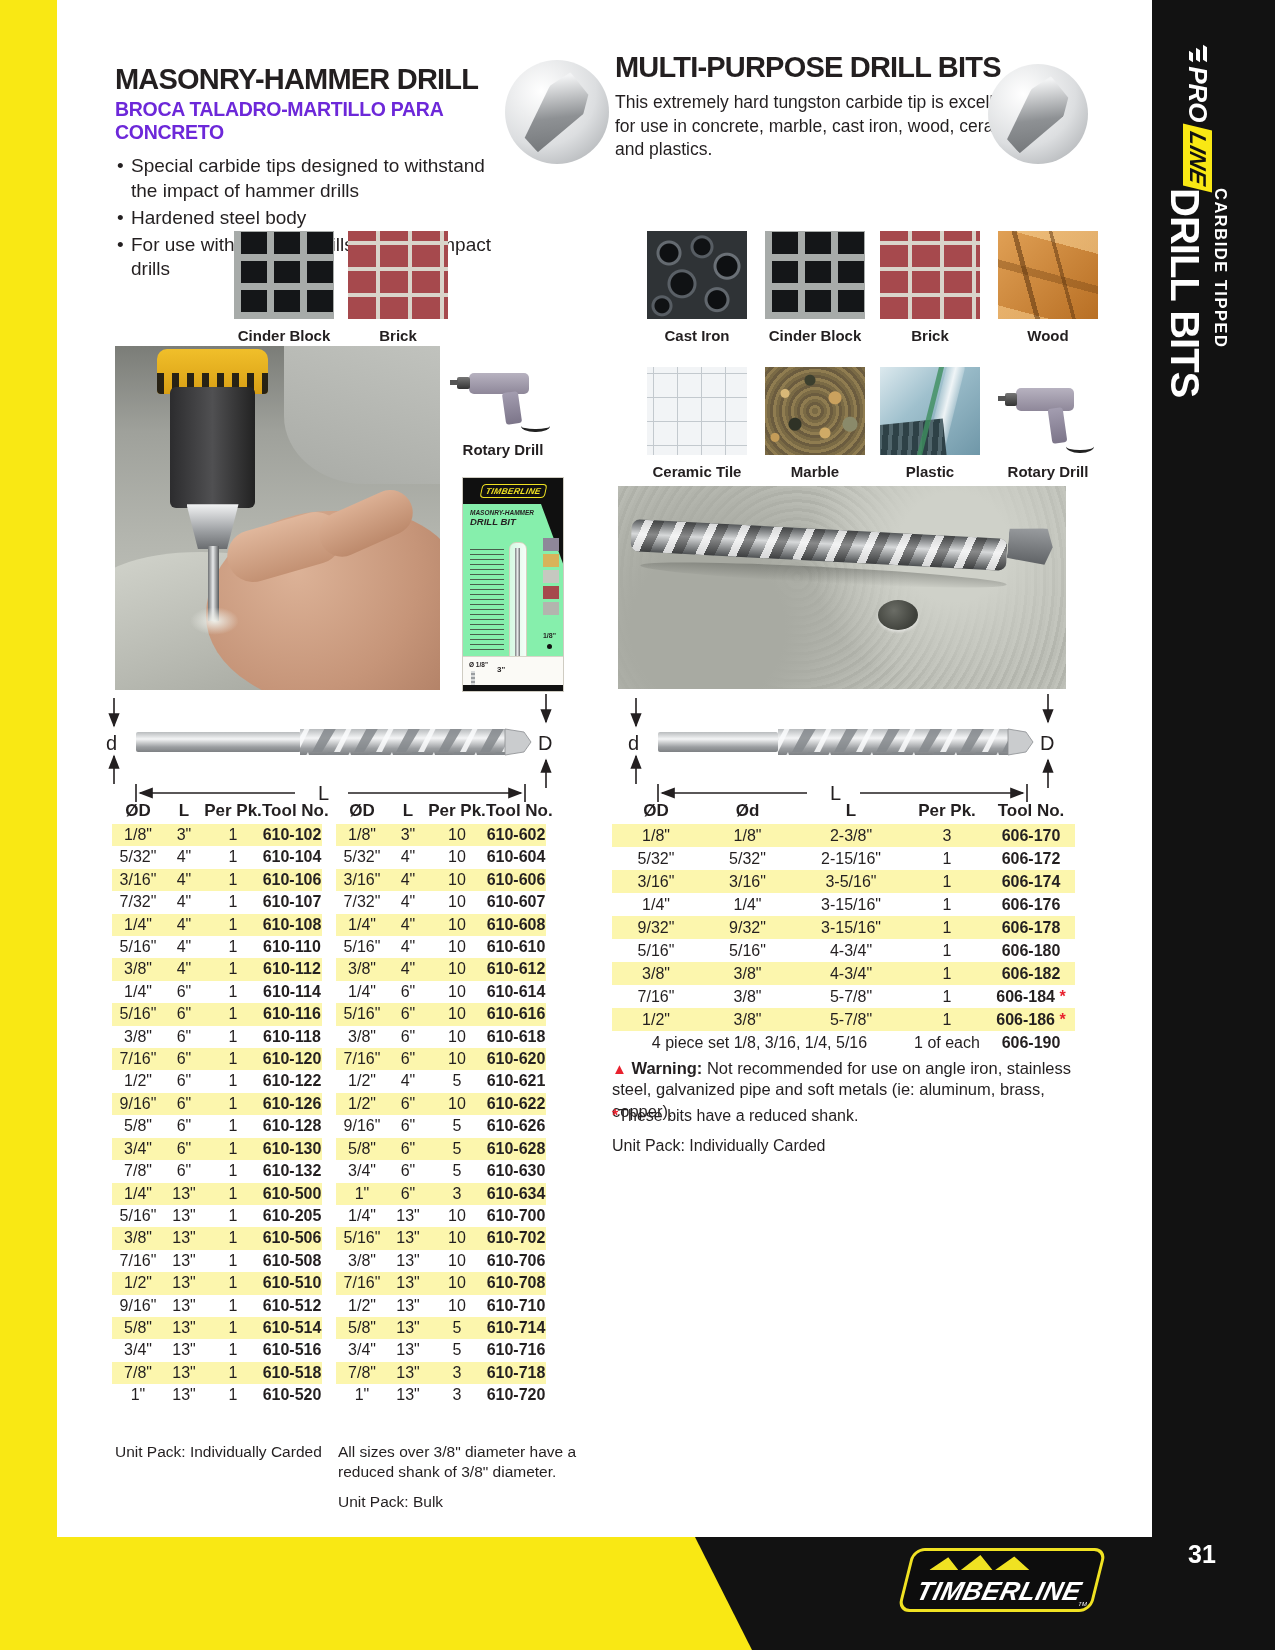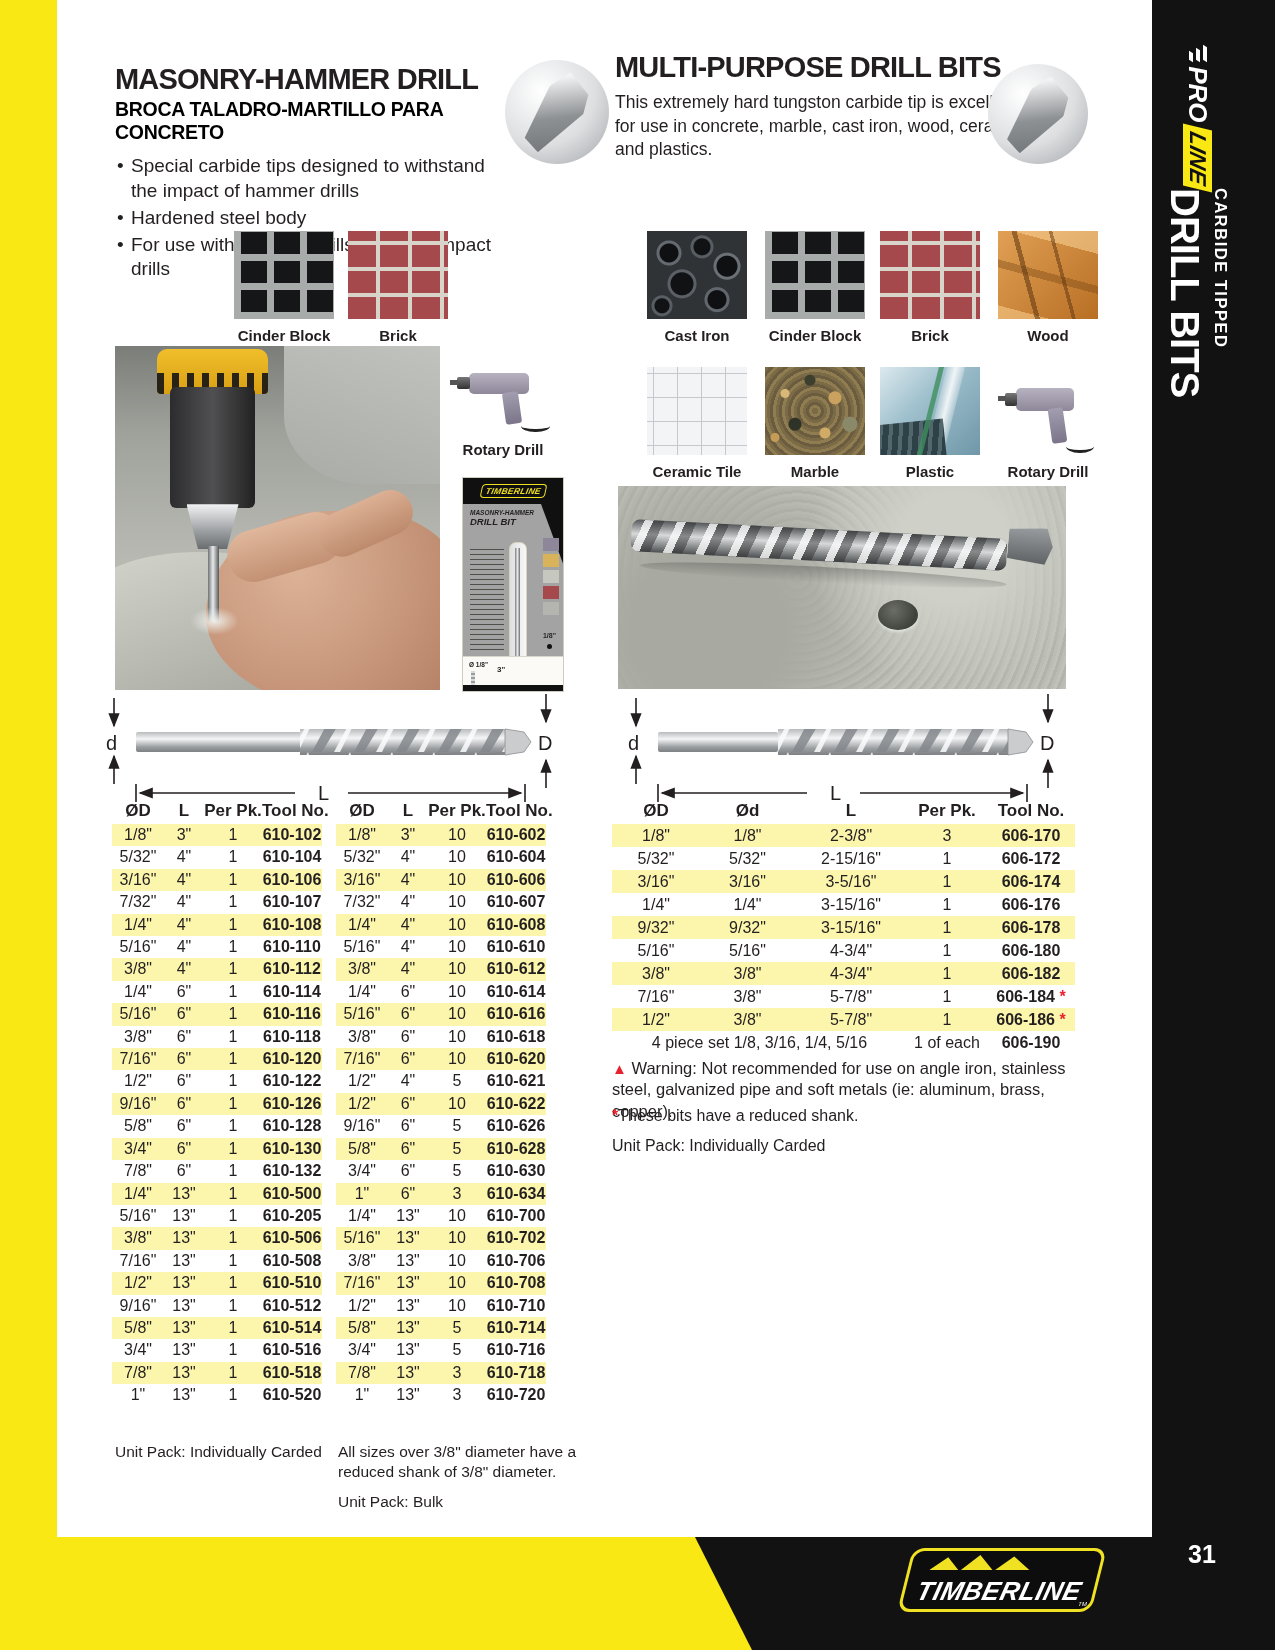--- a/index.html
+++ b/index.html
@@ -6,21 +6,21 @@
   #page{position:relative;width:1275px;height:1650px;background:#fff;overflow:hidden;
         font-family:"Liberation Sans",sans-serif;color:#231f20;margin:0 auto;}
   
   .yellow-stripe{position:absolute;left:0;top:0;width:57px;height:1650px;background:#f9e814;}
   .sidebar{position:absolute;left:1152px;top:0;width:123px;height:1650px;background:#121212;}
   .bottom-band{position:absolute;left:0;top:1537px;width:1275px;height:113px;background:#f9e814;}
   .bottom-black{position:absolute;left:640px;top:0;width:635px;height:113px;background:#121212;
         clip-path:polygon(55px 0,100% 0,100% 100%,112px 100%);}
   
   .h1{font-size:29px;font-weight:bold;letter-spacing:-0.8px;line-height:1.05;}
-  .h2{font-size:19.5px;font-weight:bold;color:#000000;margin-top:4px;letter-spacing:-0.3px;}
+  .h2{font-size:19.5px;font-weight:bold;color:#6d28d9;margin-top:4px;letter-spacing:-0.3px;}
   .col-left-header{position:absolute;left:115px;top:64px;width:382px;}
   .col-right-header{position:absolute;left:615px;top:52px;width:424px;}
   .bullets{margin:10px 0 0 0;padding:0;list-style:none;}
   .bullets li{font-size:19px;line-height:1.3;padding-left:16px;position:relative;margin-bottom:2px;}
   .bullets li::before{content:"•";position:absolute;left:2px;}
   .desc{font-size:17.5px;line-height:1.33;margin-top:9px;width:420px;}
   
   .circle{position:absolute;border-radius:50%;overflow:hidden;
         background:radial-gradient(circle at 35% 30%,#ffffff,#dcdee0 55%,#aeb1b4 90%);}
   .circle .tip{position:absolute;left:28%;top:12%;width:42%;height:80%;transform:rotate(38deg);
@@ -111,21 +111,21 @@
         background:radial-gradient(circle at 40% 35%,#6b6d66,#3f413b 70%);box-shadow:0 2px 3px rgba(255,255,255,.5);}
   
   .fig-rotary{position:absolute;left:450px;top:354px;width:106px;}
   .fig-rotary .thumb{width:104px;height:80px;background:#fff;}
   .fig-rotary .cap{font-size:15px;font-weight:bold;text-align:center;margin-top:7px;}
   
   .card{position:absolute;left:462px;top:477px;width:100px;height:213px;background:#f5f2ea;border:1px solid #cfccc2;}
   .card-top{position:absolute;left:0;top:0;right:0;height:26px;background:#101010;display:flex;align-items:center;justify-content:center;}
   .card-logo{color:#f0e222;border:1px solid #f0e222;border-radius:4px;font-size:8.5px;font-style:italic;font-weight:bold;
         padding:1px 4px;transform:skewX(-12deg);letter-spacing:.3px;white-space:nowrap;}
-  .card-body{position:absolute;left:0;top:26px;right:0;bottom:34px;background:#a3a3a3;overflow:hidden;}
+  .card-body{position:absolute;left:0;top:26px;right:0;bottom:34px;background:#86efac;overflow:hidden;}
   .card-corner{position:absolute;right:0;top:0;width:40px;height:70px;background:#101010;clip-path:polygon(45% 0,100% 0,100% 85%);}
   .card-t1{font-size:6.5px;font-weight:bold;font-style:italic;margin:5px 0 0 7px;}
   .card-t2{font-size:9.5px;font-weight:bold;font-style:italic;margin:0 0 0 7px;}
   .card-lines{position:absolute;left:7px;top:42px;width:34px;height:104px;opacity:.8;
         background:repeating-linear-gradient(0deg,#3a3a34 0 1.5px,transparent 1.5px 5px);}
   .card-thumbs{position:absolute;right:4px;top:34px;width:16px;display:flex;flex-direction:column;gap:3px;}
   .card-thumbs i{display:block;width:16px;height:13px;}
   .card-blister{position:absolute;left:46px;top:38px;width:16px;height:126px;border:1px solid #d6d2be;border-radius:7px;
         background:linear-gradient(90deg,rgba(255,255,255,.65),rgba(255,255,255,.92));}
   .card-bit{position:absolute;left:52px;top:44px;width:5px;height:114px;background:linear-gradient(90deg,#7b7e80,#e6e8e9 50%,#6b6e70);}
@@ -147,21 +147,21 @@
   tr.hl{background:#fcf6ad;}
   td.tool{font-weight:bold;}
   .red-star{color:#e8212e;font-weight:bold;}
   .tbl1{position:absolute;left:112px;top:798px;width:210px;}
   .tbl2{position:absolute;left:336px;top:798px;width:210px;}
   .tbl3{position:absolute;left:612px;top:798px;width:463px;}
   
   .note{position:absolute;font-size:15.5px;line-height:1.3;}
   .warning{position:absolute;left:612px;top:1058px;width:470px;font-size:16.5px;line-height:1.3;}
   .warn-tri{color:#e8212e;font-size:15px;}
-  .warn-label{font-weight:normal;text-align:center;}
+  .warn-label{font-weight:bold;text-align:center;}
   
   .proline{position:absolute;left:1136px;top:100px;width:124px;height:36px;transform:rotate(90deg);
         display:flex;align-items:center;justify-content:center;gap:5px;}
   .pl-bars{display:flex;flex-direction:column;gap:3px;align-items:flex-end;}
   .pl-bars i{display:block;height:4px;background:#fff;transform:skewX(-30deg);}
   .pl-bars i:nth-child(1){width:15px;}
   .pl-bars i:nth-child(2){width:12px;}
   .pl-bars i:nth-child(3){width:9px;}
   .pl-pro{color:#fff;font-style:italic;font-weight:bold;font-size:26px;}
   .pl-line{background:#f9e814;color:#111;font-style:italic;font-weight:bold;font-size:23px;padding:1px 5px;transform:skewX(-14deg);}

